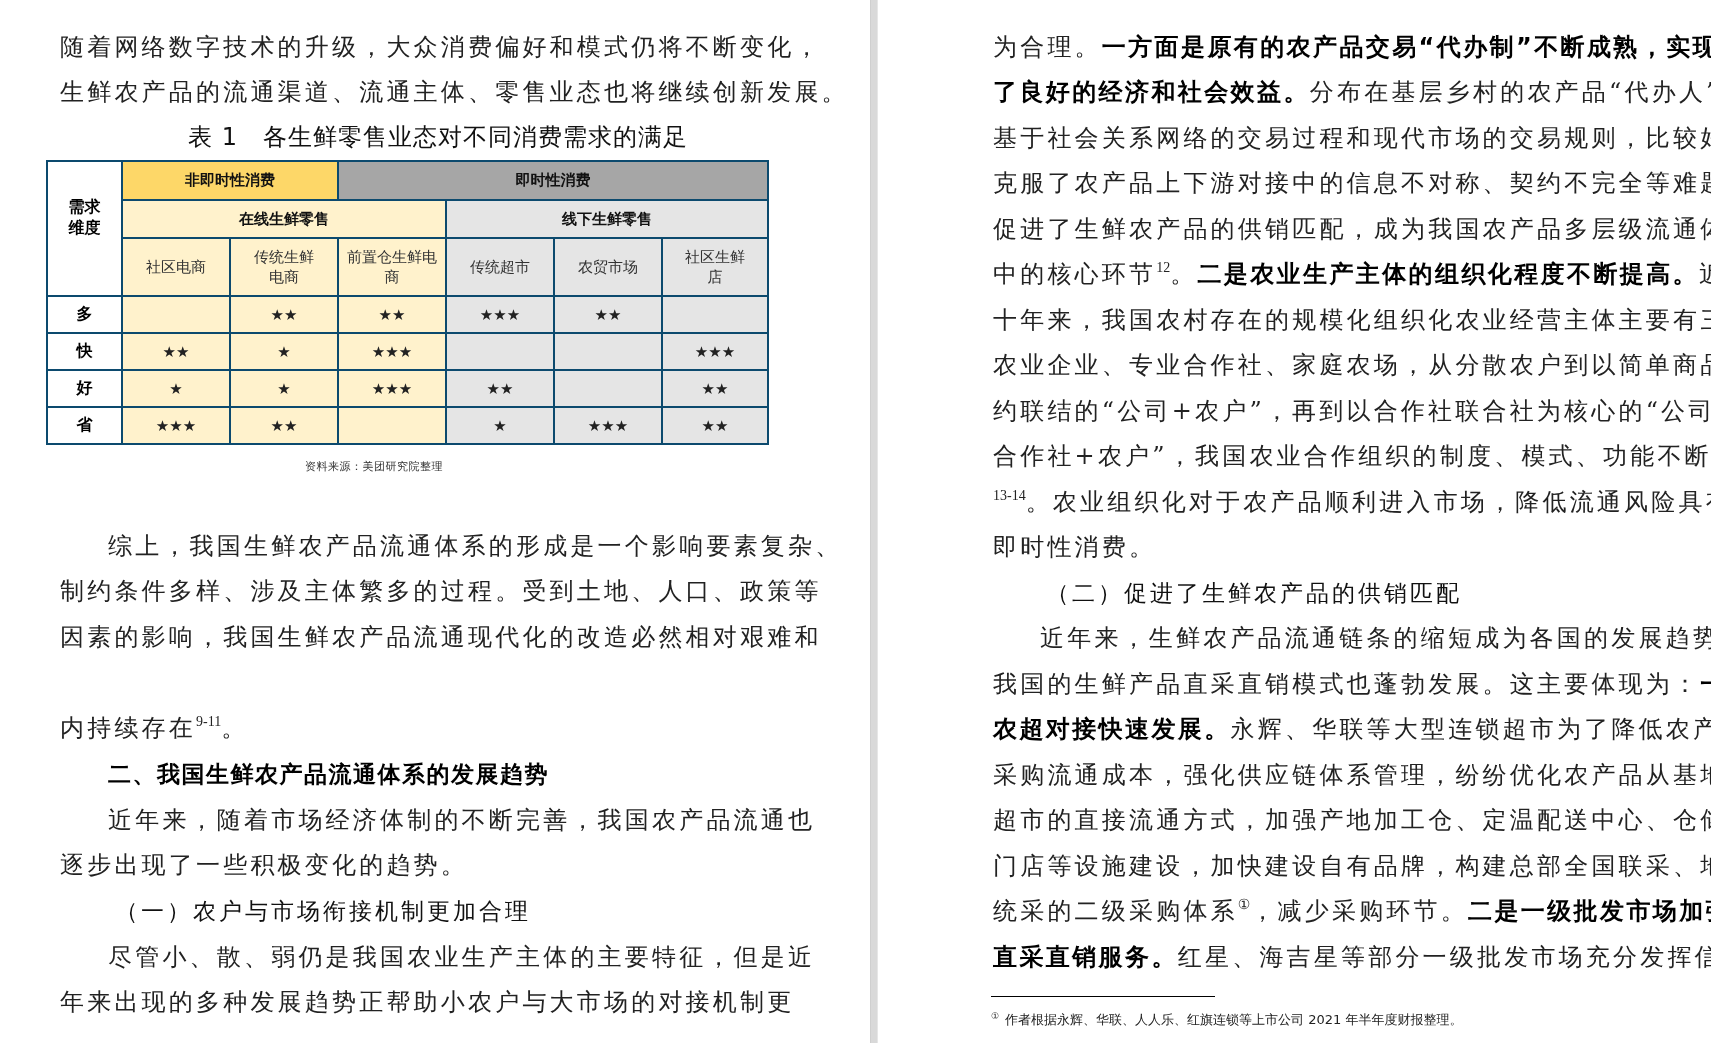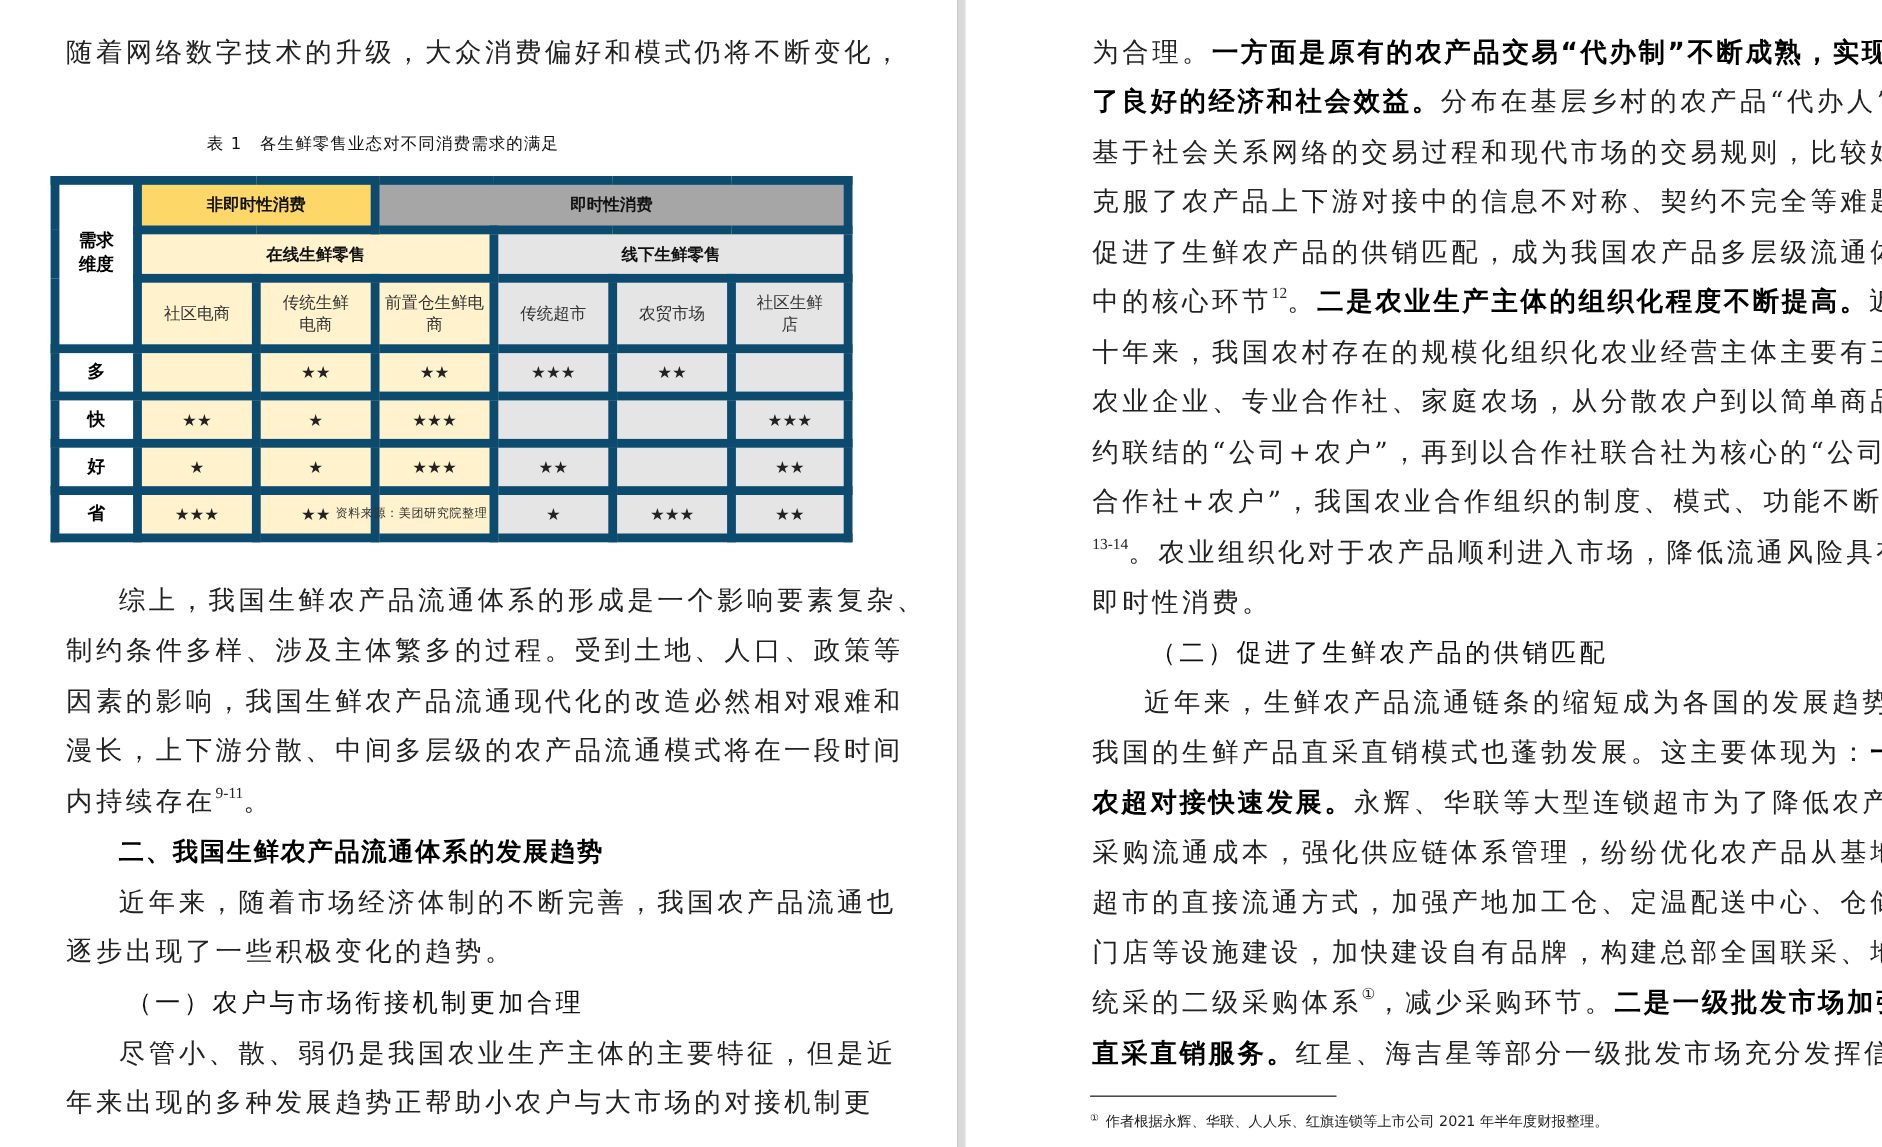--- a/index.html
+++ b/index.html
@@ -10,51 +10,52 @@
   .page { position:absolute; top:0; height:1043px; background:#fff; }
   #page-left { left:0; width:870px; }
   #page-right { left:878px; width:833px;padding-left:28px; }
   .divider { position:absolute; left:870px; top:0; width:8px; height:1043px; background:#d9d9d9; border-left:1px solid #cfcfcf; border-right:1px solid #e6e6e6; box-sizing:border-box; }
   .line {
     position:absolute; white-space:nowrap; font-size:24px; line-height:30px; letter-spacing:3.2px;
     color:#222;
   }
   .b { font-weight:bold; font-family:"DejaVu Sans","Liberation Sans",sans-serif; color:#000; letter-spacing:2.4px; }
   sup { font-size:14px; vertical-align:top; position:relative; top:-6px; letter-spacing:0; font-family:"Liberation Serif",serif; }
-  .caption { position:absolute; font-family:"DejaVu Sans","Liberation Sans",sans-serif; font-size:15px; left:188px; top:121px; letter-spacing:1px; color:#111; }
+  .caption { position:absolute; font-family:"DejaVu Sans","Liberation Sans",sans-serif; font-size:24px; left:188px; top:121px; letter-spacing:1px; color:#111; }
   .source { position:absolute; left:305px; top:459px; font-size:11px; color:#333; letter-spacing:0.5px;text-align:right; }
   .heading { position:absolute; font-family:"DejaVu Sans","Liberation Sans",sans-serif; font-weight:bold; font-size:23px; letter-spacing:1.5px; color:#000; }
   .subheading { position:absolute; font-size:23px; letter-spacing:3px; color:#111; }
 
   
   table.t {
     position:absolute; left:46px; top:160px; border-collapse:collapse; table-layout:fixed;
     font-family:"DejaVu Sans","Liberation Sans",sans-serif;
   }
-  table.t td { border:8px solid #0c4a6e; text-align:center; padding:0; font-size:15px; color:#222; }
+  table.t td { border:2px solid #0c4a6e; text-align:center; padding:0; font-size:15px; color:#222; }
   table.t .h1 { height:37px; font-weight:bold; font-size:15px; color:#111; }
   table.t .h2 { height:36px; font-weight:bold; font-size:15px; color:#111; }
   table.t .h3 { height:56px; font-family:"DejaVu Serif","Liberation Serif",serif; font-size:15px; line-height:20px; color:#333; }
   table.t .dr td { height:35px; }
   table.t .dim { background:#fff; font-weight:bold; font-size:16px; color:#000; }
   table.t .yel { background:#fdd768; }
   table.t .gry { background:#a6a6a6; }
   table.t .cream { background:#fff2cc; }
   table.t .lg { background:#e5e5e5; }
   .stars { font-size:16px; letter-spacing:0px; color:#000; }
 
   .fn-rule { position:absolute; left:991px; top:996px; width:224px; height:1px; background:#000; }
   .footnote { position:absolute; left:991px; top:1011px; font-family:"DejaVu Sans","Liberation Sans",sans-serif; font-size:13px; color:#222; white-space:nowrap; }
   .footnote .mark { font-size:9px; position:relative; top:-5px; margin-right:6px; }
 </style>
 </head>
 <body>
 
 <div class="page" id="page-left">
   <div class="line" style="left:60px;top:32px;">随着网络数字技术的升级，大众消费偏好和模式仍将不断变化，</div>
+  <div class="line" style="left:60px;top:77px;">生鲜农产品的流通渠道、流通主体、零售业态也将继续创新发展。</div>
 
   <div class="caption">表 1　各生鲜零售业态对不同消费需求的满足</div>
 
   <table class="t">
     <colgroup>
       <col style="width:75px">
         <col style="width:108px">
         <col style="width:108px">
         <col style="width:108px">
         <col style="width:108px">
@@ -120,21 +121,20 @@
       <td class="lg stars">★★</td>
     </tr>
   </tbody>
     </table>
 
   <div class="source">资料来源：美团研究院整理</div>
 
   <div class="line" style="left:108px;top:531px;">综上，我国生鲜农产品流通体系的形成是一个影响要素复杂、</div>
   <div class="line" style="left:60px;top:576px;">制约条件多样、涉及主体繁多的过程。受到土地、人口、政策等</div>
   <div class="line" style="left:60px;top:622px;">因素的影响，我国生鲜农产品流通现代化的改造必然相对艰难和</div>
-  <div class="line" style="left:60px;top:667px;">漫长，上下游分散、中间多层级的农产品流通模式将在一段时间</div>
   <div class="line" style="left:60px;top:713px;"><span>内持续存在</span><sup>9-11</sup><span>。</span></div>
 
   <div class="heading" style="left:108px;top:759px;">二、我国生鲜农产品流通体系的发展趋势</div>
 
   <div class="line" style="left:108px;top:805px;">近年来，随着市场经济体制的不断完善，我国农产品流通也</div>
   <div class="line" style="left:60px;top:850px;">逐步出现了一些积极变化的趋势。</div>
 
   <div class="subheading" style="left:115px;top:896px;">（一）农户与市场衔接机制更加合理</div>
 
   <div class="line" style="left:60px;top:987px;">年来出现的多种发展趋势正帮助小农户与大市场的对接机制更</div>

